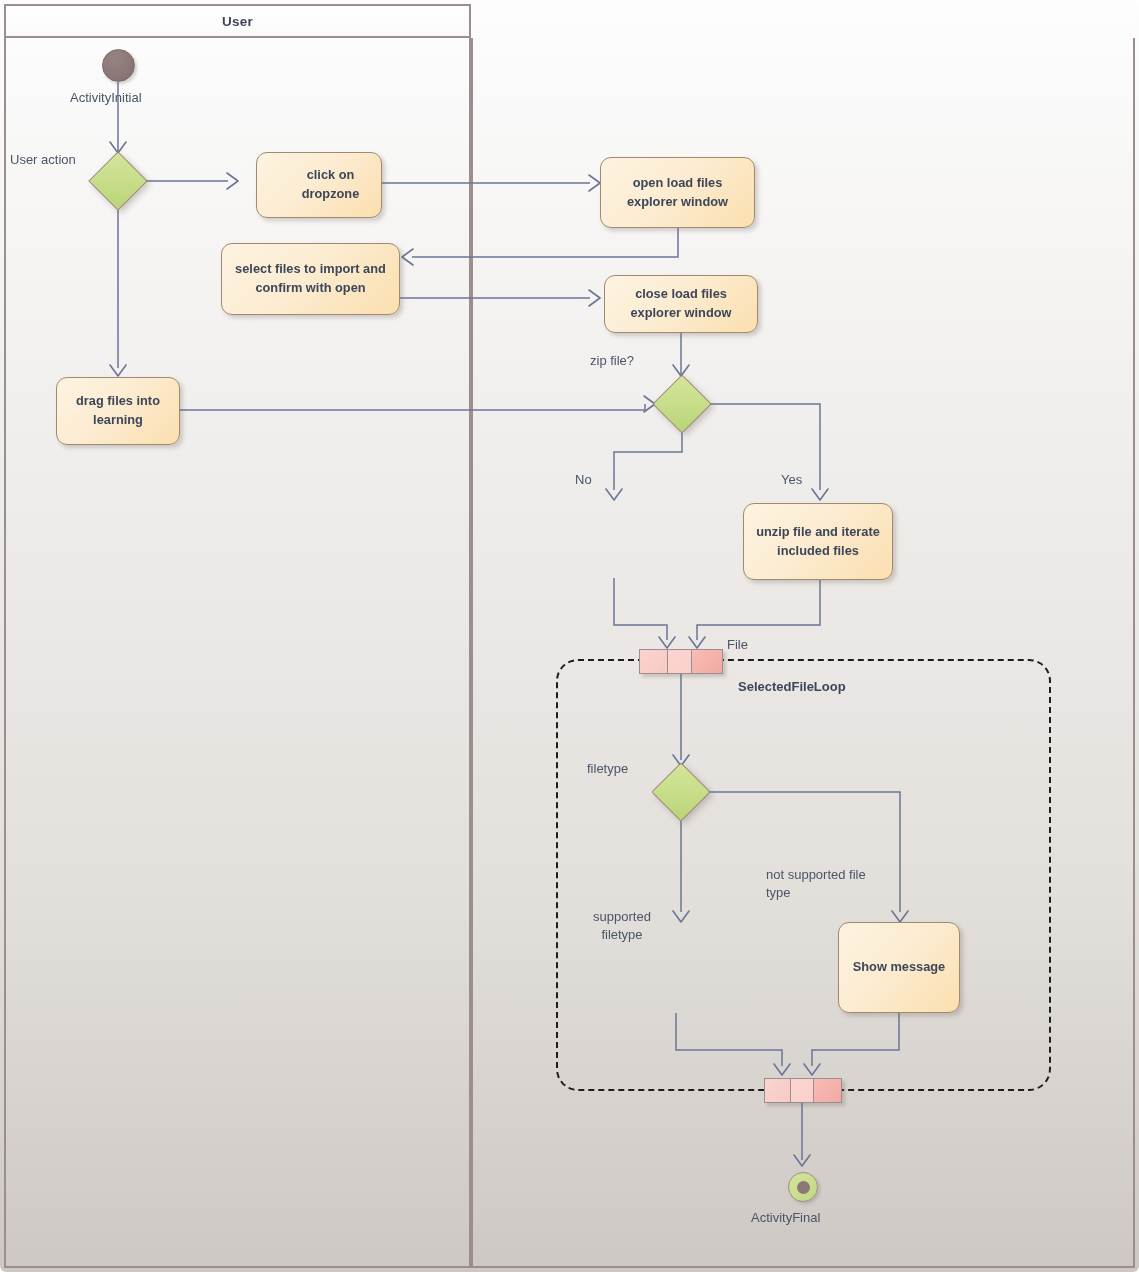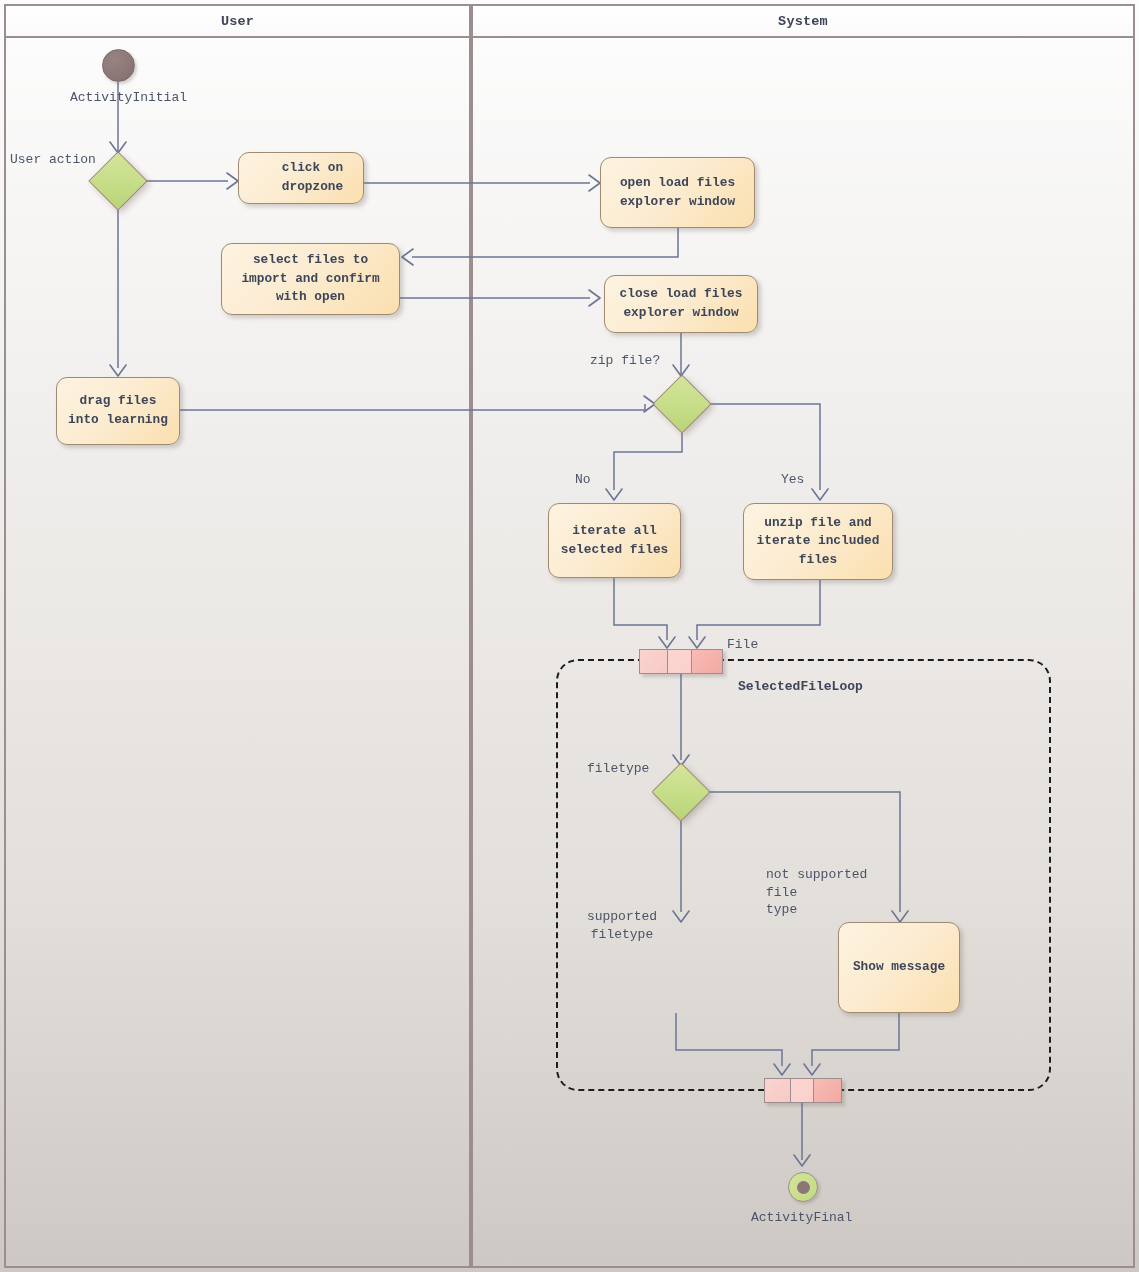--- a/index.html
+++ b/index.html
@@ -5,22 +5,23 @@
   html, body {
     margin: 0;
     padding: 0;
     background: #ffffff;
   }
   #canvas {
     position: relative;
     width: 1139px;
     height: 1272px;
     overflow: hidden;
-    font-family: Liberation Mono, monospace;
+    font-family: Liberation Sans, sans-serif;
     background: linear-gradient(to bottom, #fdfdfd 0%, #f0eeec 35%, #e3dfdb 70%, #cdc8c3 100%);
+    border-radius: 6px;
   }
   .lane-header {
     position: absolute;
     box-sizing: border-box;
     border: 2px solid #9c8e8e;
     background: linear-gradient(to bottom, #ffffff 0%, #fbfafa 100%);
     display: flex;
     align-items: center;
     justify-content: center;
     font-size: 13.5px;
@@ -156,23 +157,20 @@
   }
 </style>
 </head>
 <body>
 
 <div id="canvas">
 
   <div class="lane-header" style="left:4px; top:4px; width:467px; height:34px;">
     <span>User</span>
   </div>
-  <div class="lane-header" style="left:471px; top:4px; width:664px; height:34px;">
-    <span>System</span>
-  </div>
   <div class="lane-body" style="left:4px; top:38px; width:467px; height:1230px;"></div>
   <div class="lane-body" style="left:471px; top:38px; width:664px; height:1230px;"></div>
 
   <svg id="wires" viewBox="0 0 1139 1272" xmlns="http://www.w3.org/2000/svg">
     <defs>
       <g id="ah">
         <path d="M -8,-11 L 0,0 L 8,-11" fill="none" stroke="#6b7596" stroke-width="1.6" stroke-linecap="round" stroke-linejoin="round"></path>
       </g>
       <g id="ahr">
         <path d="M -11,-8 L 0,0 L -11,8" fill="none" stroke="#6b7596" stroke-width="1.6" stroke-linecap="round" stroke-linejoin="round"></path>
@@ -240,21 +238,21 @@
   </svg>
 
   <div class="initial-node" style="left:102px; top:49px; width:33px; height:33px;"></div>
   <div class="node-caption" style="left:70px; top:90px;">ActivityInitial</div>
 
   <div class="diamond-wrap" style="left:97px; top:160px; width:42px; height:42px;">
     <div class="diamond"></div>
   </div>
   <div class="edge-label" style="left:10px; top:151px;">User action</div>
 
-  <div class="action" style="left:238px; top:152px; width:126px; height:52px;padding-left:29px;">
+  <div class="action" style="left:256px; top:152px; width:126px; height:66px;padding-left:29px;">
     <span>click on dropzone</span>
   </div>
 
   <div class="action" style="left:221px; top:243px; width:179px; height:72px;">
     <span>select files to import and confirm with open</span>
   </div>
 
   <div class="action" style="left:600px; top:157px; width:155px; height:71px;">
     <span>open load files explorer window</span>
   </div>
@@ -268,23 +266,20 @@
   </div>
 
   <div class="diamond-wrap diamond-tall" style="left:661px; top:383px; width:42px; height:42px;">
     <div class="diamond"></div>
   </div>
   <div class="edge-label" style="left:590px; top:352px;">zip file?</div>
 
   <div class="edge-label" style="left:575px; top:471px;">No</div>
   <div class="edge-label" style="left:781px; top:471px;">Yes</div>
 
-  <div class="action" style="left:548px; top:503px; width:133px; height:75px;">
-    <span>iterate all selected files</span>
-  </div>
 
   <div class="action" style="left:743px; top:503px; width:150px; height:77px;">
     <span>unzip file and iterate included files</span>
   </div>
 
   <div class="loop-frame" style="left:556px; top:659px; width:495px; height:432px;"></div>
   <div class="loop-title" style="left:738px; top:679px;text-align:right;">SelectedFileLoop</div>
 
   <div class="joinbar" style="left:639px; top:649px; width:84px; height:25px;">
     <span class="s1"></span>

